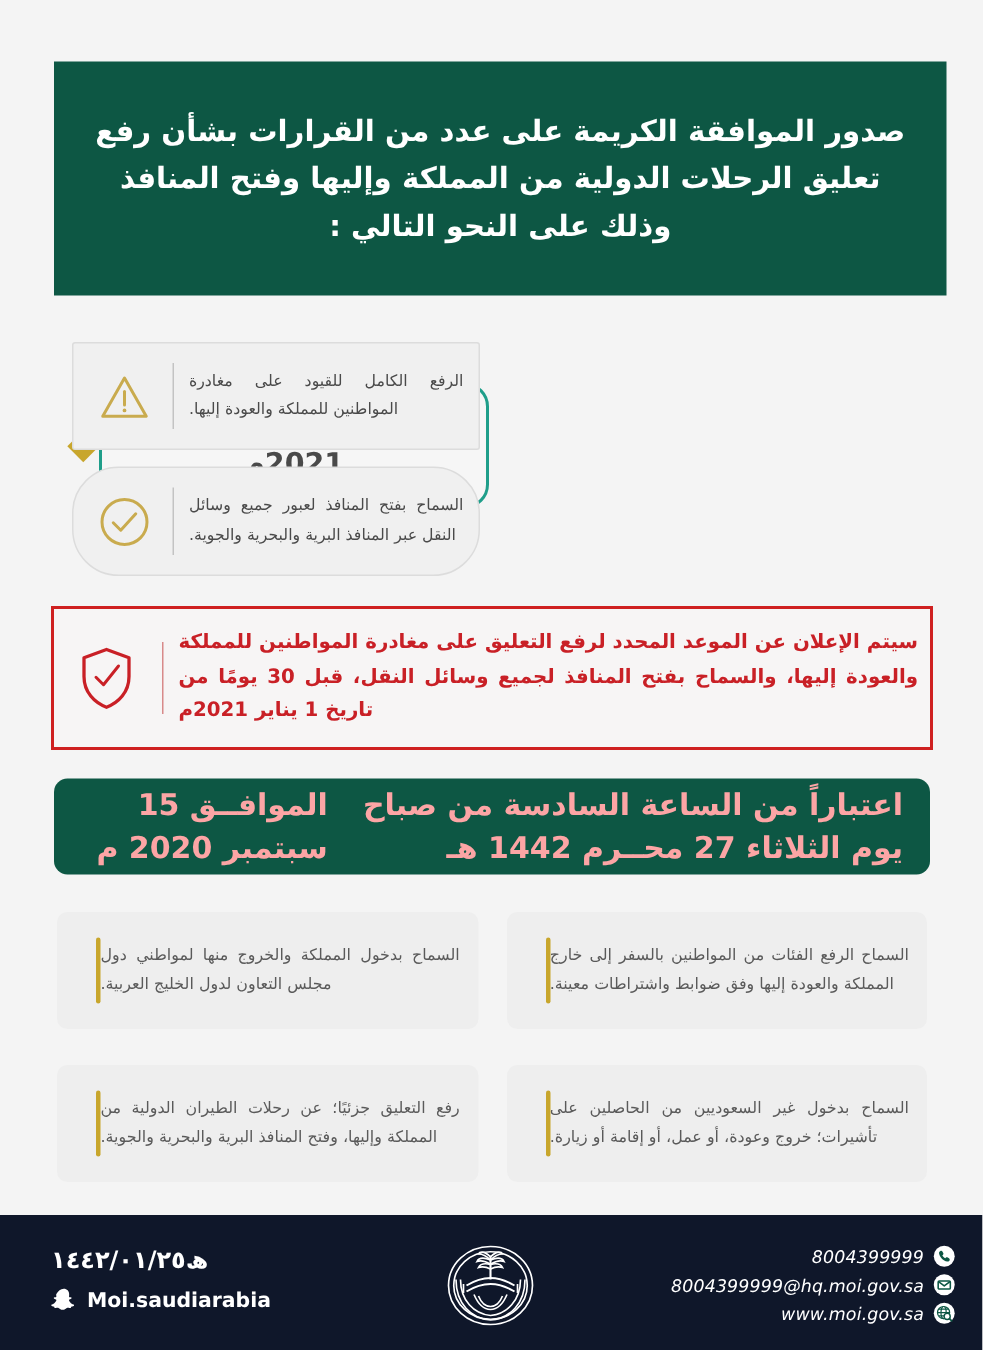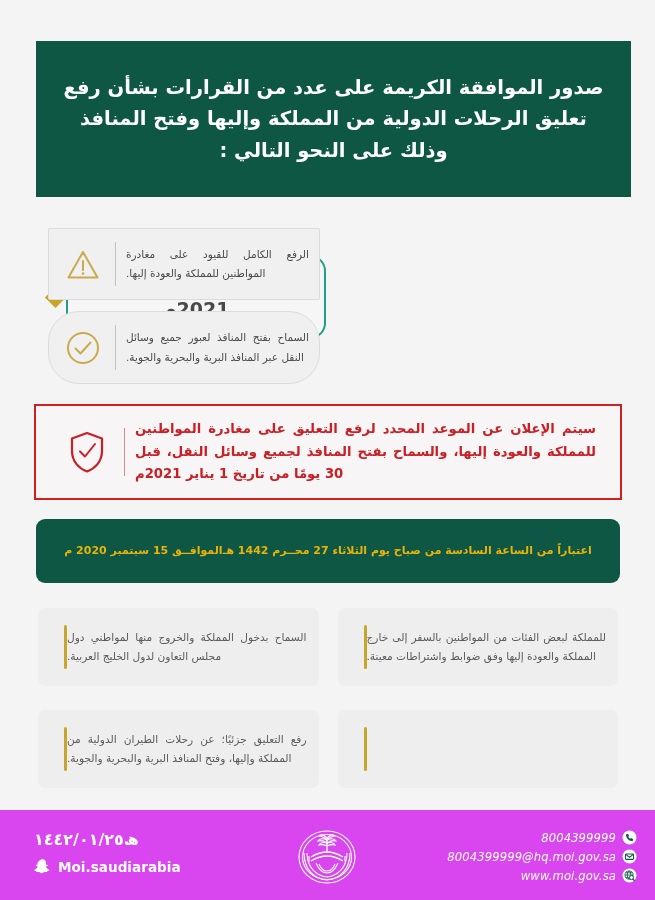--- a/index.html
+++ b/index.html
@@ -141,21 +141,21 @@
     position: absolute;
     left: 34px;
     top: 404px;
     width: 588px;
     height: 96px;
     border: 2px solid #cf2020;
     background: #f7f5f5;
     display: flex;
     flex-direction: row-reverse;
     align-items: center;
-    padding: 6px 24px;
+    padding: 6px 8px;
   }
   .red-icon {
     flex: 0 0 54px;
     display: flex;
     align-items: center;
     justify-content: center;
   }
   .red-div {
     flex: 0 0 1px;
     width: 1px;
@@ -183,22 +183,22 @@
     width: 584px;
     height: 64px;
     background: #0d5744;
     border-radius: 9px;
     display: flex;
     align-items: center;
     justify-content: center;
     padding: 4px 18px;
   }
   .date-text {
-    color: #eab308;
-    font-size: 11px;
+    color: #fca5a5;
+    font-size: 20px;
     font-weight: bold;
     line-height: 1.45;
     text-align: right;
     direction: rtl;
   }
 
   
   .grid {
     position: absolute;
     left: 38px;
@@ -238,21 +238,21 @@
     direction: rtl;
   }
 
   
   .footer {
     position: absolute;
     left: 0;
     top: 810px;
     width: 655px;
     height: 90px;
-    background: #d946ef;
+    background: #0f172a;
   }
   .footer-left {
     position: absolute;
     left: 34px;
     top: 20px;
     width: 215px;
     text-align: left;
     direction: ltr;
   }
   .hijri-date {
@@ -373,30 +373,31 @@
 
   <div class="date-band">
     <div class="date-text">اعتباراً من الساعة السادسة من صباح يوم الثلاثاء 27 محــرم 1442 هـ</div>
     <div class="date-text">الموافــق 15 سبتمبر 2020 م</div>
   </div>
 
   <div class="grid">
 
     <div class="grey-card">
       <span class="grey-bar"></span>
-      <span class="grey-text">للمملكة لبعض الفئات من المواطنين بالسفر إلى خارج المملكة والعودة إليها وفق ضوابط واشتراطات معينة.</span>
+      <span class="grey-text">السماح الرفع الفئات من المواطنين بالسفر إلى خارج المملكة والعودة إليها وفق ضوابط واشتراطات معينة.</span>
     </div>
 
     <div class="grey-card">
       <span class="grey-bar"></span>
       <span class="grey-text">السماح بدخول المملكة والخروج منها لمواطني دول مجلس التعاون لدول الخليج العربية.</span>
     </div>
 
     <div class="grey-card">
       <span class="grey-bar"></span>
+      <span class="grey-text">السماح بدخول غير السعوديين من الحاصلين على تأشيرات؛ خروج وعودة، أو عمل، أو إقامة أو زيارة.</span>
     </div>
 
     <div class="grey-card">
       <span class="grey-bar"></span>
       <span class="grey-text">رفع التعليق جزئيًا؛ عن رحلات الطيران الدولية من المملكة وإليها، وفتح المنافذ البرية والبحرية والجوية.</span>
     </div>
 
   </div>
 
   <div class="footer">

